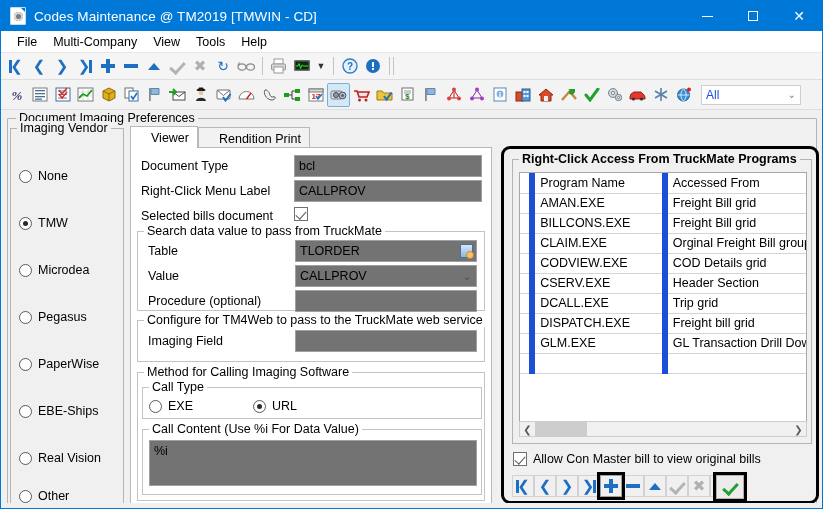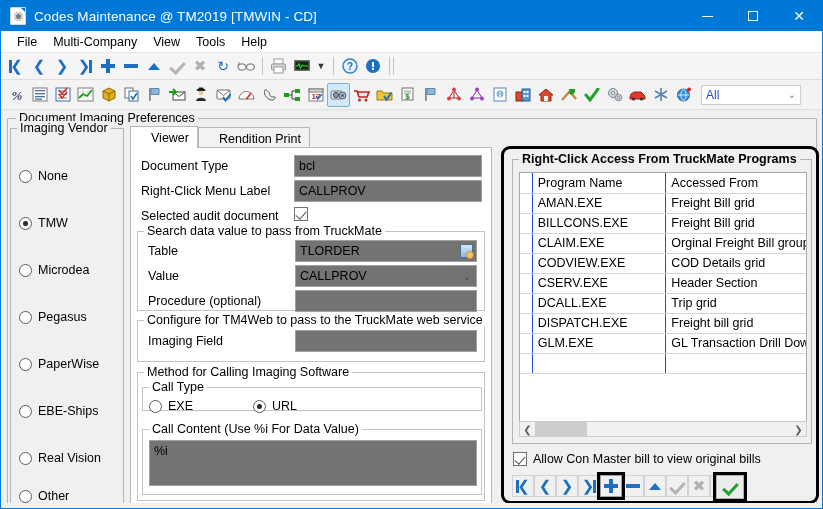--- a/index.html
+++ b/index.html
@@ -343,21 +343,21 @@
     border: 1px solid #a8a8a8;
     overflow: hidden;
   }
   .grid-table {
     border-collapse: collapse;
     table-layout: fixed;
     width: 330px;
     font-size: 12.5px;
   }
   .grid-table th, .grid-table td {
-    border-right: 1px solid #1d4ed8;
+    border-right: 6px solid #1d4ed8;
     border-bottom: 1px solid #d4d4d4;
     height: 20px;
     padding: 0 0 0 5px;
     text-align: left;
     font-weight: normal;
     white-space: nowrap;
     overflow: hidden;
     background: #ffffff;
   }
   .grid-table .ind { width: 12px; padding: 0; background: #ffffff; }
@@ -858,21 +858,21 @@
       </div>
 
       <div class="tab-body">
 
         <div class="fld-label" style="left:10px; top:11px;">Document Type</div>
         <div class="tbox" style="left:163px; top:7px; width:188px;">bcl</div>
 
         <div class="fld-label" style="left:10px; top:36px;">Right-Click Menu Label</div>
         <div class="tbox" style="left:163px; top:32px; width:188px;">CALLPROV</div>
 
-        <div class="fld-label" style="left:10px; top:61px;">Selected audit document</div>
+        <div class="fld-label" style="left:10px; top:61px;">Selected bills document</div>
         <div class="chk on" style="left:163px; top:59px;"></div>
 
         <div class="igroup" style="left:6px; top:83px; width:348px; height:80px;">
           <div class="gl">Search data value to pass from TruckMate</div>
           <div class="fld-label" style="left:10px; top:12px;">Table</div>
           <div class="tbox" style="left:157px; top:8px; width:182px;">TLORDER</div>
           <div class="lookup-btn" style="left:319px; top:10px;">
             <span class="lookup-icon"></span>
           </div>
           <div class="fld-label" style="left:10px; top:37px;">Value</div>
@@ -884,21 +884,21 @@
 
         <div class="igroup" style="left:6px; top:172px; width:348px; height:42px;">
           <div class="gl">Configure for TM4Web to pass to the TruckMate web service</div>
           <div class="fld-label" style="left:10px; top:13px;">Imaging Field</div>
           <div class="tbox" style="left:157px; top:9px; width:182px;"></div>
         </div>
 
         <div class="igroup" style="left:6px; top:224px; width:348px; height:129px;">
           <div class="gl">Method for Calling Imaging Software</div>
 
-          <div class="igroup" style="left:4px; top:14px; width:340px; height:24px;">
+          <div class="igroup" style="left:4px; top:14px; width:340px; height:32px;">
             <div class="gl">Call Type</div>
             <div class="radio-row" style="left:6px; top:11px;">
               <span class="radio"></span>
               <span>EXE</span>
             </div>
             <div class="radio-row" style="left:110px; top:11px;">
               <span class="radio on"></span>
               <span>URL</span>
             </div>
           </div>

